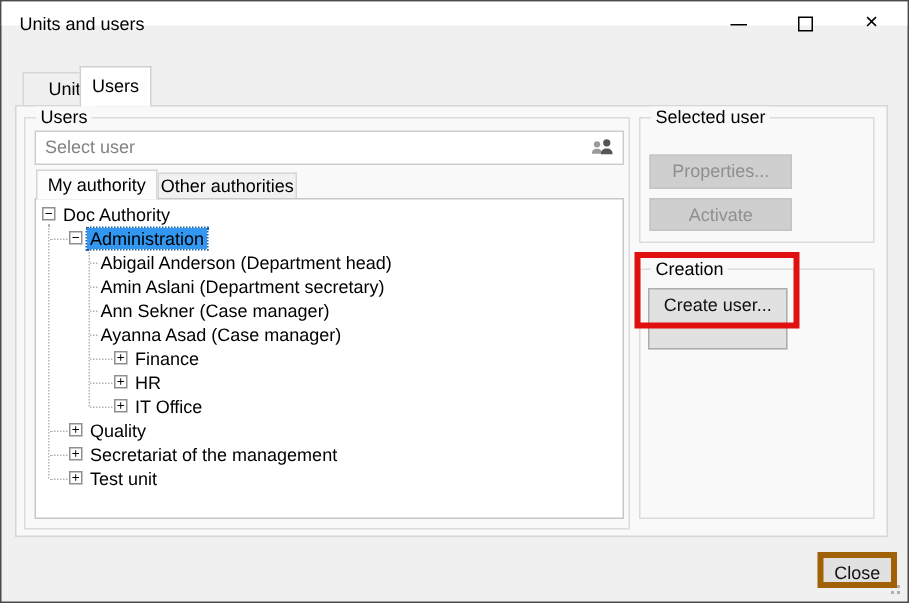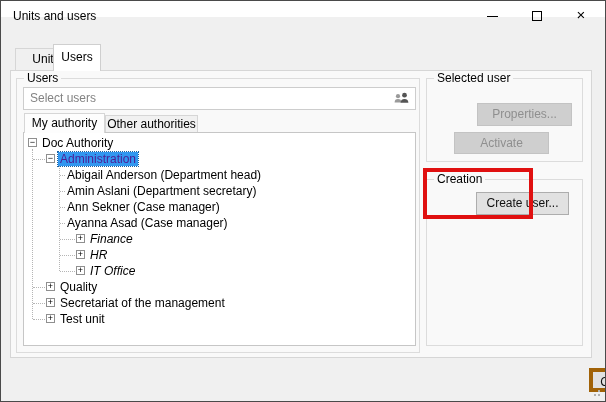--- a/index.html
+++ b/index.html
@@ -86,32 +86,32 @@
   }
   .n0 .pmbox { left:4px; }
   .n1 .pmbox { left:22px; }
   .n2 .pmbox { left:52px; }
   .pmbox.minus::before { content:"\2212"; }
   .pmbox.plus::before  { content:"+"; }
   .tlabel { position:absolute; top:1px; line-height:14px; padding:0 2px; }
   .n0 .tlabel { left:16px; }
   .n1 .tlabel { left:34px; }
   .leaf .tlabel { left:41px; }
-  .n2 .tlabel { left:64px;font-style:italic; }
-  .tlabel.selected { background:#3297f0; color:#4c1d95; outline:1px dotted #1a5f9e; }
+  .n2 .tlabel { left:64px; }
+  .tlabel.selected { background:#3297f0; color:#000000; outline:1px dotted #1a5f9e; }
 
   
   .btn {
     position:absolute; text-align:center;
-    background:#e1e1e1; border:1px solid #adadad; color:#111;margin-left:44px;
+    background:#e1e1e1; border:1px solid #adadad; color:#111;
   }
   .btn.disabled { background:#cfcfcf; border-color:#c3c3c3; color:#8f8f8f; }
   .btn-properties { left:432px; top:102px; width:95px; height:23px; line-height:21px; }
-  .btn-activate   { left:409px; top:131px; width:95px; height:22px; line-height:21px; }
-  .btn-create     { left:431px; top:191px; width:93px; height:23px; line-height:21px; }
+  .btn-activate   { left:432px; top:131px; width:95px; height:22px; line-height:21px; }
+  .btn-create     { left:431px; top:191px; width:93px; height:41px; line-height:21px; }
   .btn-close {
     left:544px; top:367px; width:53px; height:24px; line-height:20px;
     border:4px solid #a16207;
   }
 
   
   .red-rect {
     position:absolute; left:422px; top:167px; width:110px; height:51px;
     border:4px solid #e01010; z-index:6; pointer-events:none;
   }
@@ -143,21 +143,21 @@
 
   <div class="tab-unit">Unit</div>
   <div class="tab-users">Users</div>
   <div class="tab-page"></div>
 
   <div class="groupbox gb-users">
     <span class="gb-label">Users</span>
   </div>
 
   <div class="select-user">
-    <span class="placeholder">Select users</span>
+    <span class="placeholder">Select user</span>
     <span class="people-icon">
       <svg width="17" height="13" viewBox="0 0 17 13">
         <circle cx="5" cy="4.2" r="2.1" fill="#9a9a9a"></circle>
         <path d="M1.6 10.5 q0 -3.4 3.4 -3.4 q3.4 0 3.4 3.4 z" fill="#9a9a9a"></path>
         <circle cx="11.5" cy="3.2" r="2.4" fill="#555555"></circle>
         <path d="M7.6 10.8 q0 -3.8 3.9 -3.8 q3.9 0 3.9 3.8 z" fill="#555555"></path>
       </svg>
     </span>
   </div>
 

